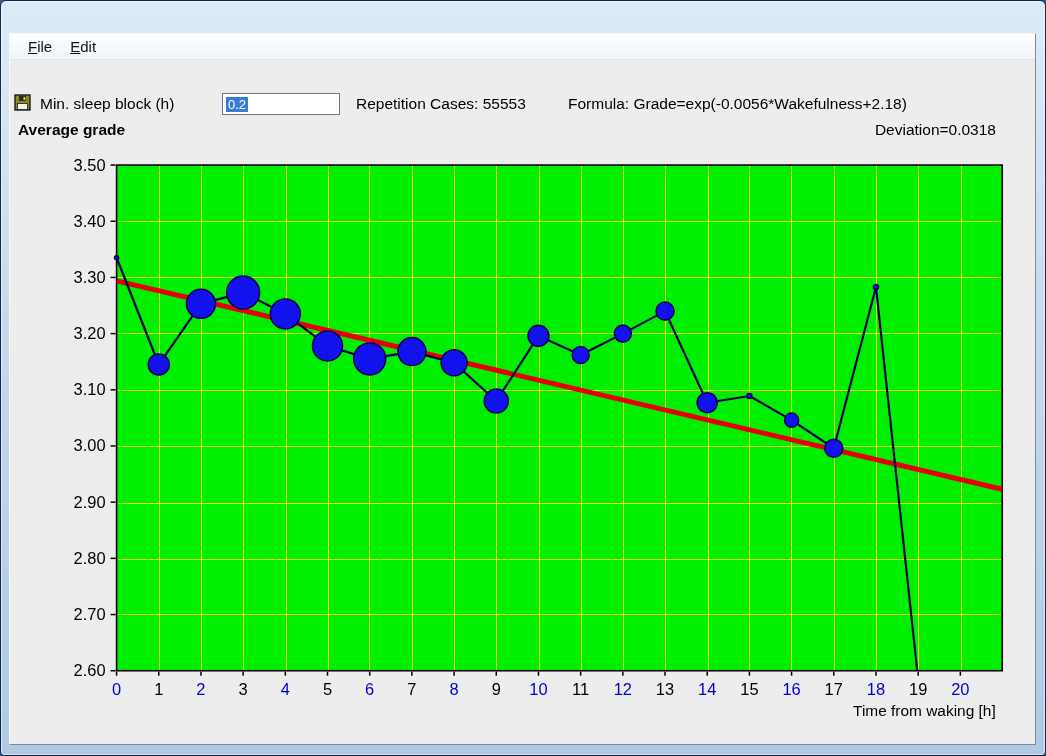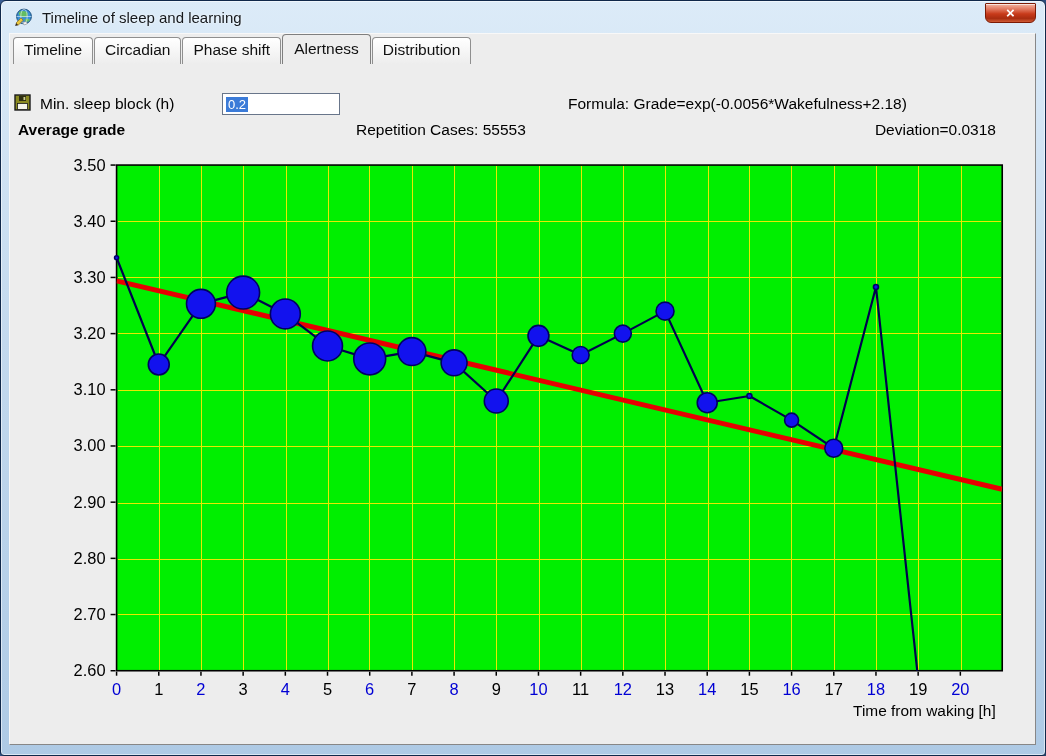--- a/index.html
+++ b/index.html
@@ -61,62 +61,45 @@
   }
   .textbox .selection{background:#3b7bd8;color:#fff;padding:0 2px;}
   #chart-svg{position:absolute;inset:0;width:100%;height:100%;pointer-events:none;}
   #chart-svg text{font-family:"Liberation Sans",sans-serif;}
 </style>
 </head>
 <body>
 
 <div class="window">
 
-  <div class="titlebar">
-    <svg class="app-icon" viewBox="0 0 19 19">
-      <circle cx="10" cy="8.5" r="7.4" fill="#3b8fd4" stroke="#1c4f7c" stroke-width="1"></circle>
-      <path d="M5 4 Q9 2 13 4 Q15 7 12 9 Q8 10 6 8 Q4 6 5 4Z" fill="#63bd63"></path>
-      <path d="M11 11 Q14 10 16 12 Q15 14 12 14 Q10 13 11 11Z" fill="#63bd63"></path>
-      <ellipse cx="10" cy="8.5" rx="3.2" ry="7.4" fill="none" stroke="rgba(255,255,255,.65)" stroke-width=".8"></ellipse>
-      <line x1="2.6" y1="8.5" x2="17.4" y2="8.5" stroke="rgba(255,255,255,.65)" stroke-width=".8"></line>
-      <polygon points="2,15 7,10 9.2,12.2 4.2,17.2" fill="#e8c53c" stroke="#8a6d1c" stroke-width=".7"></polygon>
-      <polygon points="2,15 4.2,17.2 1.2,18 " fill="#33281a"></polygon>
-      <path d="M8.5 14.5 L12 13.5 L13.5 15.5 L10.5 17Z" fill="#f2f2f2" stroke="#888" stroke-width=".6"></path>
-    </svg>
-    <span class="title-text">Timeline of sleep and learning</span>
-    <div class="close-btn">×</div>
-  </div>
 
   <div class="content">
 
-
-    <div class="tabbar">
-      <div class="tab">Timeline</div>
-      <div class="tab">Circadian</div>
-      <div class="tab">Phase shift</div>
-      <div class="tab active">Alertness</div>
-      <div class="tab">Distribution</div>
+    <div class="menubar">
+      <span class="menu-item"><u>F</u>ile</span>
+      <span class="menu-item"><u>E</u>dit</span>
     </div>
+
 
     <svg class="save-btn" viewBox="0 0 17 17">
       <g>
         <rect x="1" y="1" width="15" height="15" fill="#8a8a20" stroke="#1a1a1a" stroke-width="1.4"></rect>
         <rect x="5" y="2" width="7" height="5" fill="#2e2e10"></rect>
         <rect x="9.5" y="3" width="1.8" height="3" fill="#cfcf90"></rect>
         <rect x="3.5" y="9.5" width="10" height="6" fill="#f4f4ea" stroke="#1a1a1a" stroke-width=".8"></rect>
       </g>
     </svg>
 
     <span class="ui-label" style="left:30px;top:59px;text-align:right;">Min. sleep block (h)</span>
 
     <div class="textbox">
       <span class="selection">0.2</span>
     </div>
 
-    <span class="ui-label" style="left:346px;top:59px;margin-top:26px;">Repetition Cases: 55553</span>
+    <span class="ui-label" style="left:346px;top:59px;">Repetition Cases: 55553</span>
     <span class="ui-label" style="left:558px;top:59px;">Formula: Grade=exp(-0.0056*Wakefulness+2.18)</span>
 
     <span class="ui-label" style="left:8px;top:85px;font-weight:bold;">Average grade</span>
     <span class="ui-label" style="right:39px;top:85px;margin-left:42px;">Deviation=0.0318</span>
 
   </div>
 
   <svg id="chart-svg" viewBox="0 0 1046 756">
       <defs>
         <clipPath id="plotclip">

